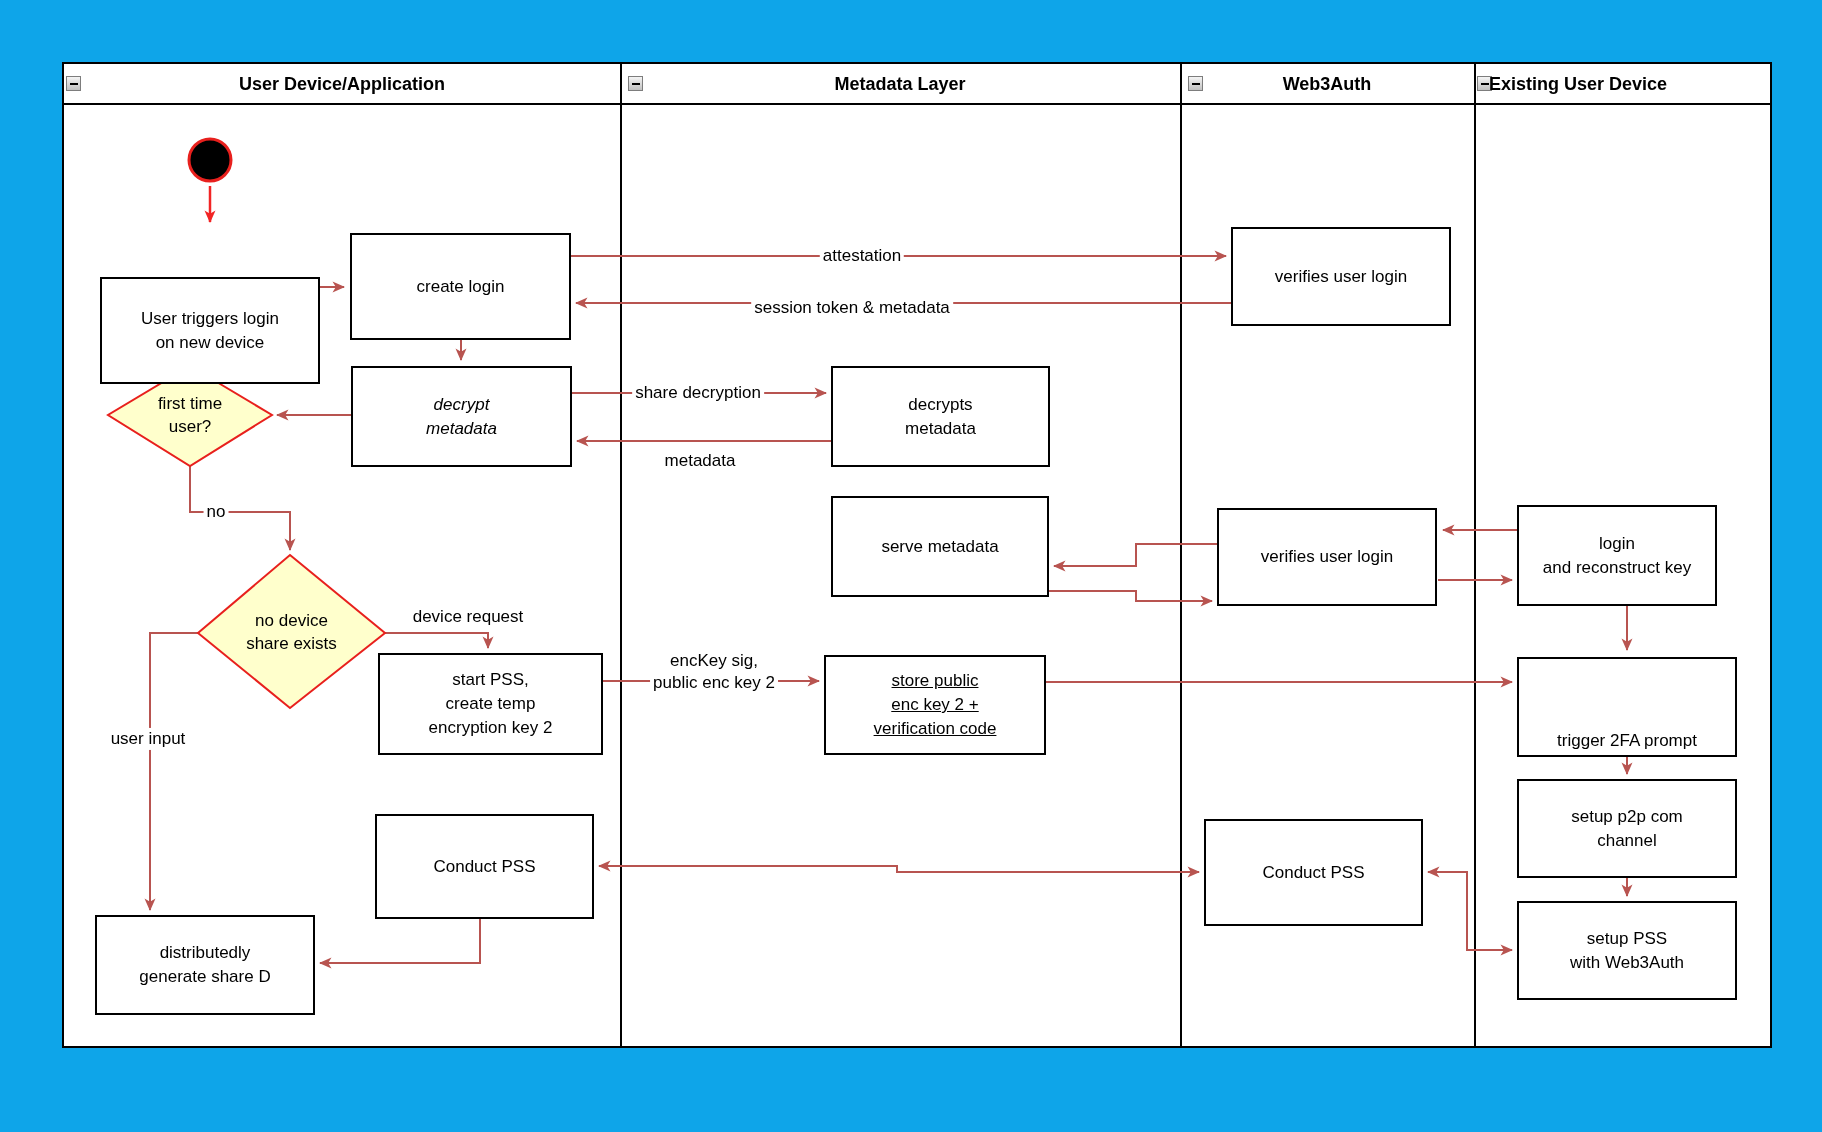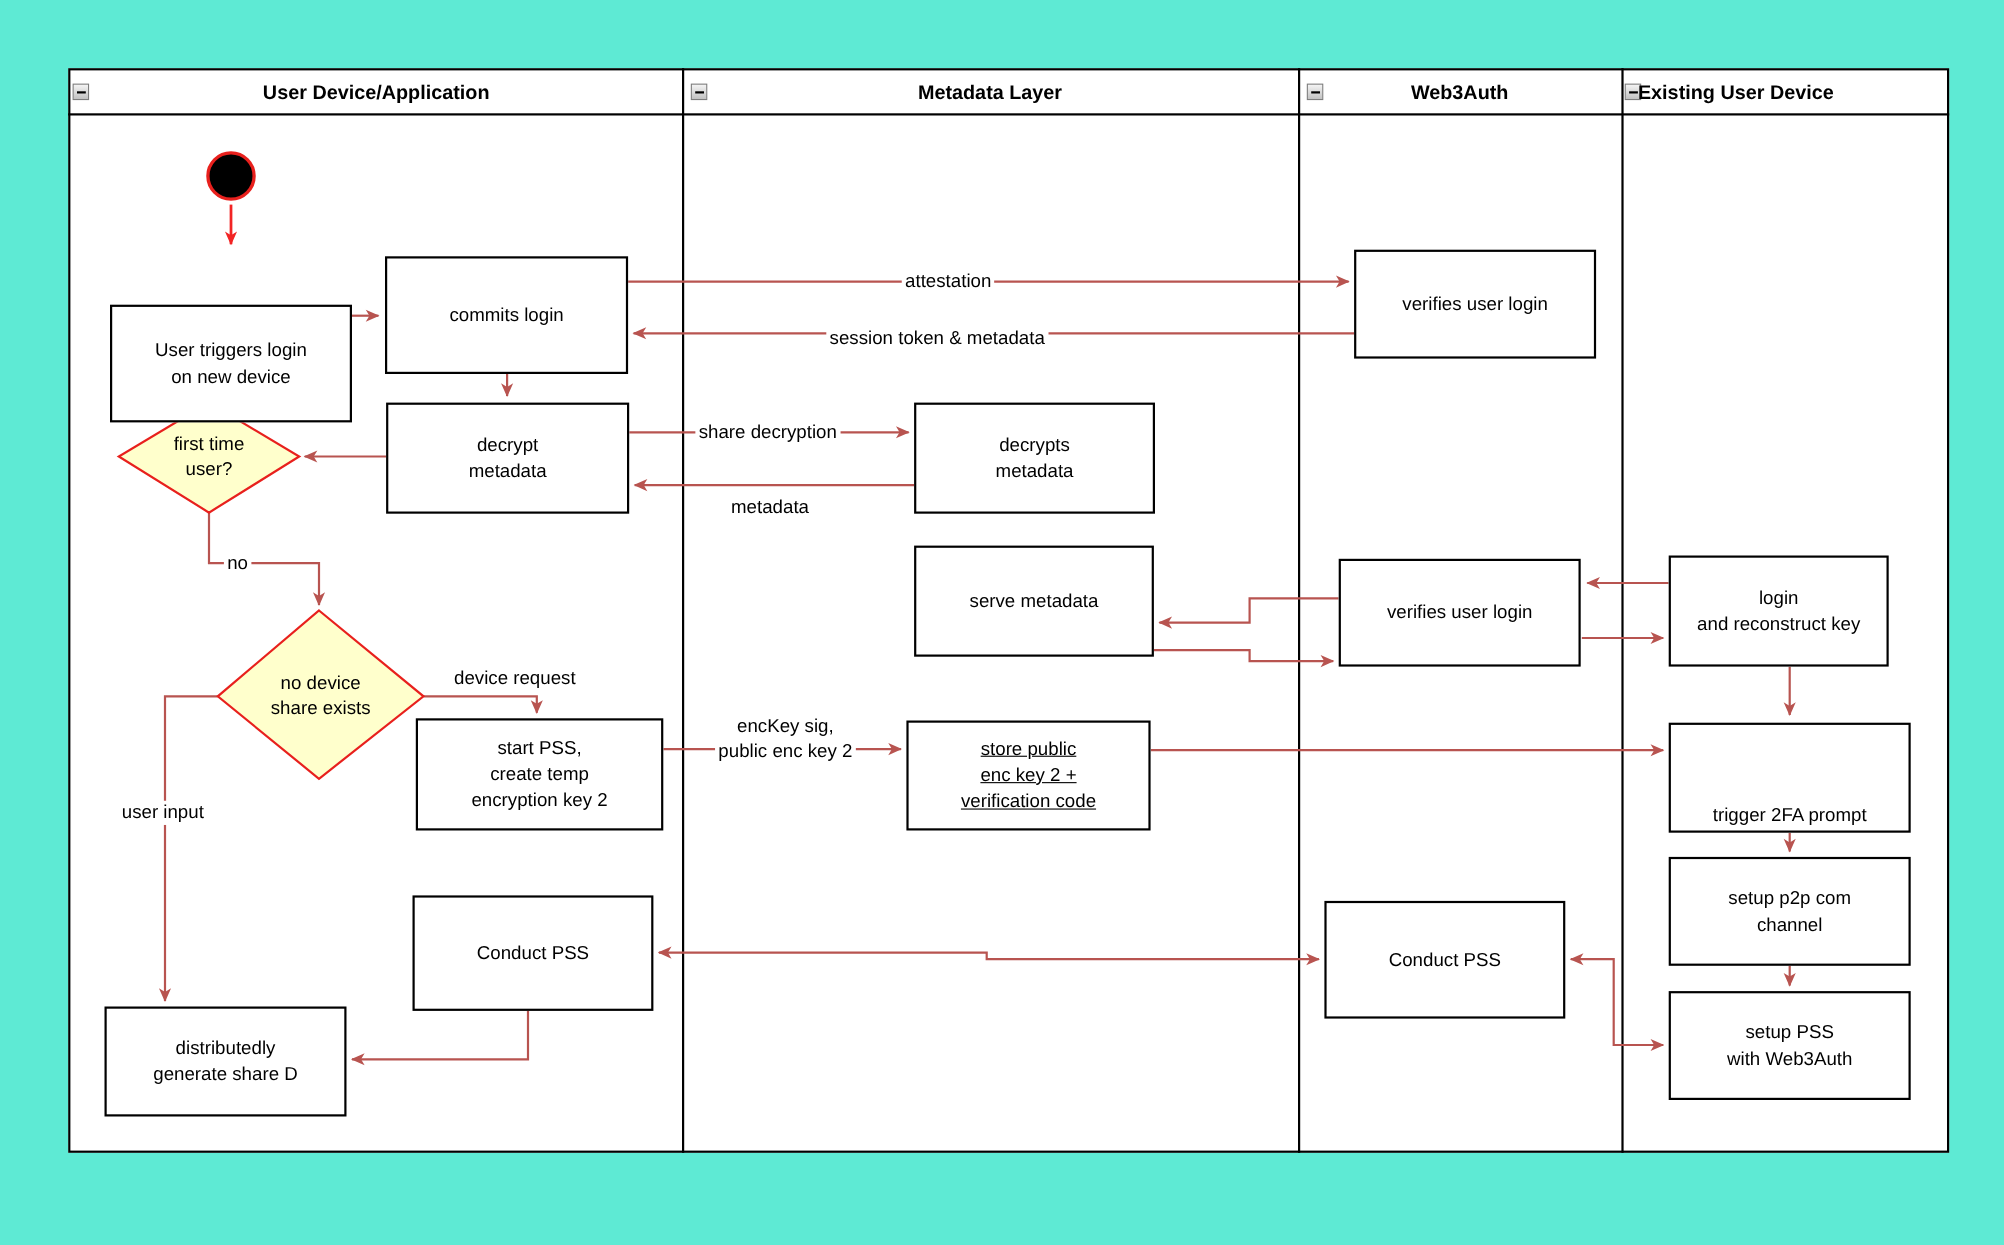--- a/index.html
+++ b/index.html
@@ -1,16 +1,16 @@
 <!DOCTYPE html>
 <html><head>
 <meta charset="utf-8">
 <style>
   html,body{margin:0;padding:0;background:#ffffff;}
-  .canvas{position:relative;width:1822px;height:1132px;background:#5eead4;
+  .canvas{position:relative;width:1822px;height:1132px;background:#0ea5e9;
           font-family:"Liberation Sans", sans-serif;color:#000;overflow:hidden;}
   .frame{position:absolute;left:62px;top:62px;width:1710px;height:986px;
          border:2px solid #000;box-sizing:border-box;background:#fff;}
   .vline{position:absolute;top:62px;height:986px;width:2px;background:#000;}
   .hline{position:absolute;left:62px;top:103px;width:1710px;height:2px;background:#000;}
   .lane-title{position:absolute;top:70px;height:28px;font-size:18px;font-weight:bold;
               text-align:center;line-height:28px;white-space:nowrap;}
   .collapse{position:absolute;width:15px;height:15px;box-sizing:border-box;
             background:linear-gradient(#f4f4f4,#c2c2c2);border:1px solid #7d7d7d;
             display:flex;align-items:center;justify-content:center;}
@@ -94,23 +94,23 @@
       <path d="M1428,872 L1467,872 L1467,950 L1512,950" marker-start="url(#ahs)" marker-end="url(#ah)"></path>
       <path d="M480,919 L480,963 L320,963" marker-end="url(#ah)"></path>
     </g>
 
     <polygon points="190,366 272,415 190,466 108,415" fill="#ffffcc" stroke="#e8201d" stroke-width="2"></polygon>
     <polygon points="290,555 385,633 290,708 198,633" fill="#ffffcc" stroke="#e8201d" stroke-width="2"></polygon>
   </svg>
 
   <div class="node" style="left:100px;top:233px;width:220px;height:107px;margin-top:44px;"><span>User triggers login
 on new device</span></div>
-  <div class="node" style="left:350px;top:233px;width:221px;height:107px;"><span>commits login</span></div>
+  <div class="node" style="left:350px;top:233px;width:221px;height:107px;"><span>create login</span></div>
   <div class="node" style="left:1231px;top:227px;width:220px;height:99px;"><span>verifies user login</span></div>
-  <div class="node" style="left:351px;top:366px;width:221px;height:101px;"><span>decrypt
+  <div class="node" style="left:351px;top:366px;width:221px;height:101px;font-style:italic;"><span>decrypt
 metadata</span></div>
   <div class="node" style="left:831px;top:366px;width:219px;height:101px;"><span>decrypts
 metadata</span></div>
   <div class="node" style="left:831px;top:496px;width:218px;height:101px;"><span>serve metadata</span></div>
   <div class="node" style="left:1217px;top:508px;width:220px;height:98px;"><span>verifies user login</span></div>
   <div class="node" style="left:1517px;top:505px;width:200px;height:101px;"><span>login
 and reconstruct key</span></div>
   <div class="node" style="left:378px;top:653px;width:225px;height:102px;"><span>start PSS,
 create temp
 encryption key 2</span></div>

